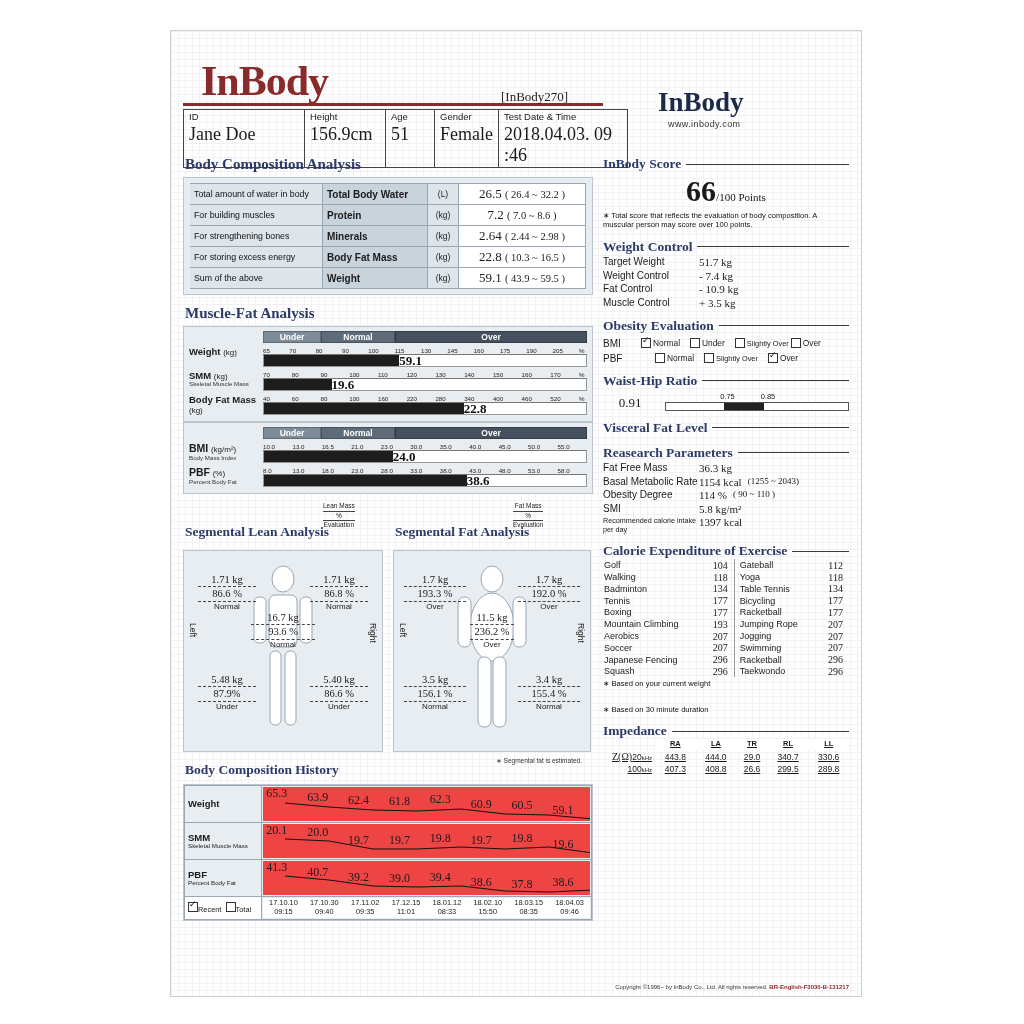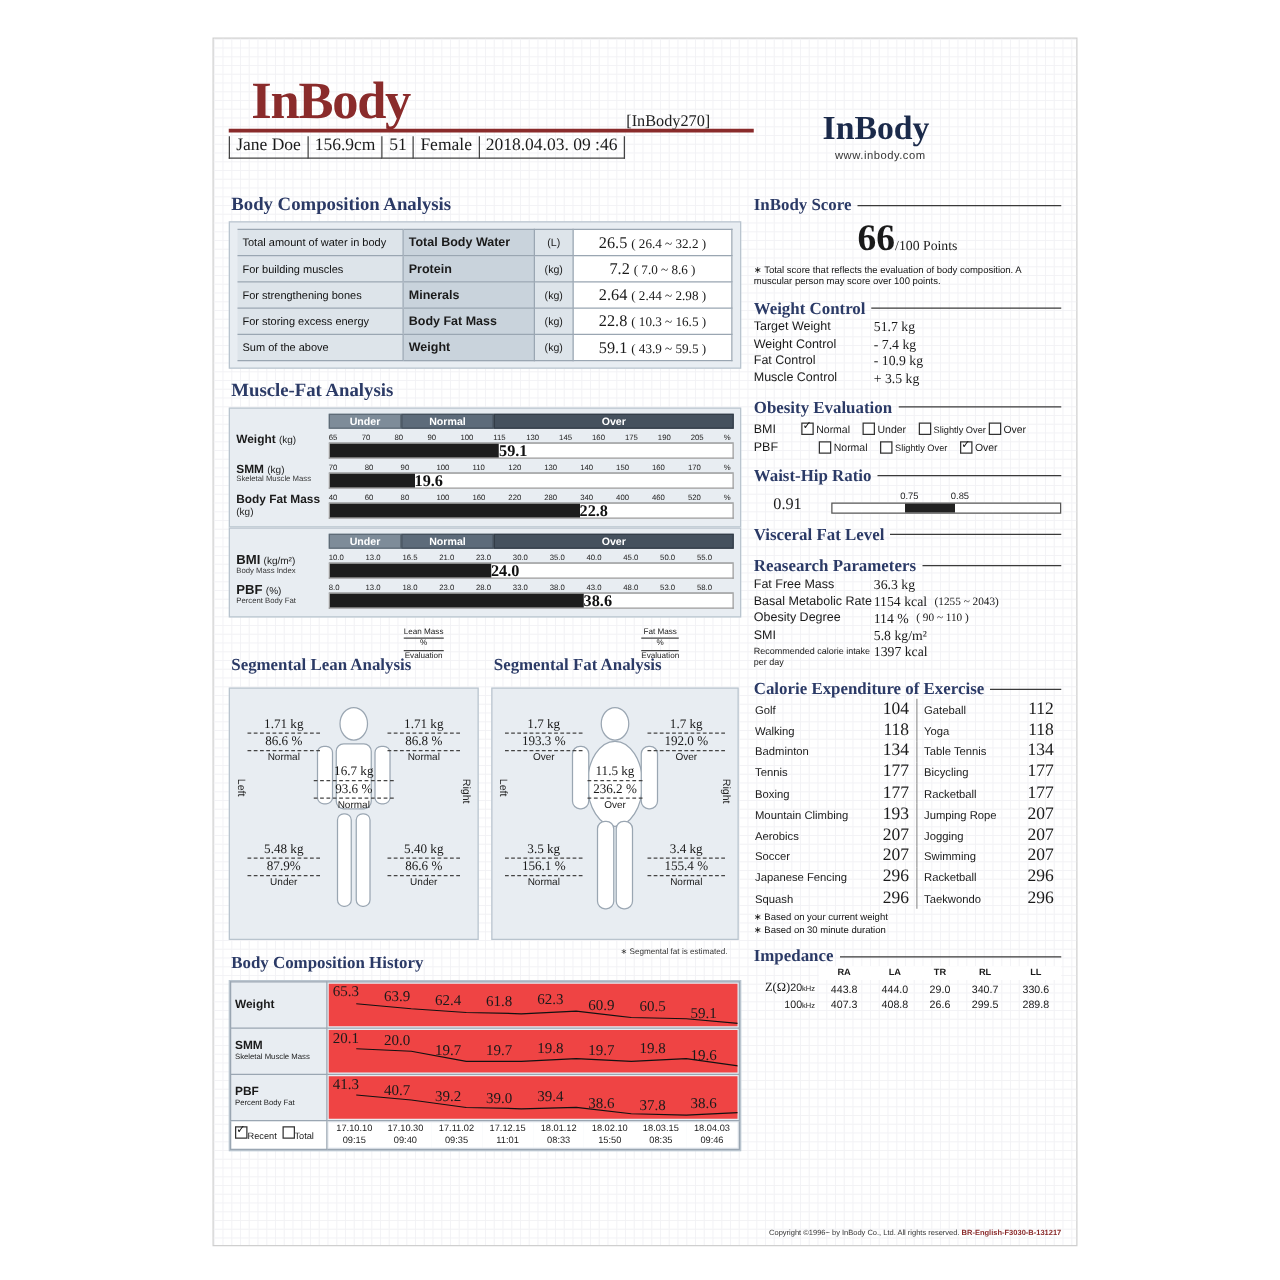--- a/index.html
+++ b/index.html
@@ -12,21 +12,21 @@
   
   .brand{position:absolute;left:30px;top:26px;font-family:"Liberation Serif",serif;font-weight:bold;font-size:42px;color:#8a2b2b;letter-spacing:-1px;}
   .brandline{position:absolute;left:12px;top:72px;width:420px;height:3px;background:#8a2b2b;}
   .modelcode{position:absolute;left:330px;top:58px;font-family:"Liberation Serif",serif;font-size:13px;color:#222;}
   .rbrand{position:absolute;left:487px;top:56px;font-family:"Liberation Serif",serif;font-weight:bold;font-size:27px;color:#1b2a4a;}
   .rurl{position:absolute;left:497px;top:88px;font-size:9px;color:#333;letter-spacing:.4px;}
 
   table.idtab{position:absolute;left:12px;top:78px;border-collapse:collapse;font-size:11px;}
   table.idtab td{border:1px solid #444;padding:1px 5px;vertical-align:top;height:13px;}
   table.idtab td.lbl{font-size:9.5px;color:#222;border-bottom:none;padding-bottom:0;}
-  table.idtab td.val{font-family:"Liberation Serif",serif;font-size:14px;border-top:none;padding-top:0;}
+  table.idtab td.val{font-family:"Liberation Serif",serif;font-size:18px;border-top:none;padding-top:0;}
 
   
   .left{position:absolute;left:12px;top:125px;width:410px;}
   .right{position:absolute;left:432px;top:125px;width:246px;}
 
   .sec-title{font-family:"Liberation Serif",serif;font-size:15px;font-weight:bold;color:#2b3a66;margin:0 0 4px 2px;}
   .sec-title.small{font-size:13.5px;}
   .rt{display:flex;align-items:center;gap:5px;margin-top:9px;}
   .rt .t{font-family:"Liberation Serif",serif;font-size:13.5px;font-weight:bold;color:#2b3a66;white-space:nowrap;}
   .rt .ln{flex:1;height:0;border-top:1.3px solid #3a3a3a;}
@@ -99,23 +99,23 @@
   .stack{display:inline-block;line-height:1.05;font-size:7.4px;}
   .whr{display:flex;align-items:flex-end;gap:8px;margin-top:3px;}
   .whr .num{font-family:"Liberation Serif",serif;font-size:13px;width:54px;text-align:center;}
   .scaleline{flex:1;}
   .scaleline .lbls{position:relative;height:10px;font-size:7.5px;}
   .scaleline .lbls span{position:absolute;}
   .scaleline .bar{height:7px;border:1px solid #555;background:#fff;position:relative;}
   .scaleline .bar i{position:absolute;top:0;bottom:0;background:#222;}
   table.ex{width:100%;border-collapse:collapse;font-size:9px;}
   table.ex td{padding:0.4px 1px;}
-  table.ex td.n{text-align:right;font-family:"Liberation Serif",serif;font-size:14px;padding-right:6px;}
+  table.ex td.n{text-align:right;font-family:"Liberation Serif",serif;font-size:10px;padding-right:6px;}
   table.ex td.l{border-left:1px solid #999;padding-left:5px;}
-  table.imp{width:100%;border-collapse:collapse;font-size:8.5px;text-align:center;}
+  table.imp{width:100%;border-collapse:collapse;font-size:8.5px;text-align:center;text-decoration:underline;}
   table.imp td{padding:1px 0;}
   table.imp td.hd{font-weight:bold;}
   table.imp td.rl{text-align:right;font-size:8.5px;padding-right:3px;}
   .foot{position:absolute;left:12px;right:12px;bottom:6px;text-align:right;font-size:6px;color:#333;}
   .foot .red{color:#8a2b2b;font-weight:bold;}
   .segnote{position:absolute;right:8px;top:206px;font-size:6.5px;color:#333;}
 </style>
 </head>
 <body>
 
@@ -125,20 +125,27 @@
     <div class="content">
 
       <div class="brandline"></div>
       <div class="brand">InBody</div>
       <div class="modelcode">[InBody270]</div>
       <div class="rbrand">InBody</div>
       <div class="rurl">www.inbody.com</div>
 
       <table class="idtab">
         <tbody>
+            <tr>
+          <td class="lbl" style="width:110px">ID</td>
+          <td class="lbl" style="width:70px">Height</td>
+          <td class="lbl" style="width:38px">Age</td>
+          <td class="lbl" style="width:50px">Gender</td>
+          <td class="lbl" style="width:118px">Test Date &amp; Time</td>
+        </tr>
         <tr>
           <td class="val">Jane Doe</td>
           <td class="val">156.9cm</td>
           <td class="val">51</td>
           <td class="val">Female</td>
           <td class="val">2018.04.03. 09 :46</td>
         </tr>
       </tbody>
         </table>
 
@@ -685,21 +692,21 @@
               </tr>
           <tr>
                 <td>Squash</td>
                 <td class="n">296</td>
                 <td class="l">Taekwondo</td>
                 <td class="n">296</td>
               </tr>
         </tbody>
           </table>
         <div class="note" style="margin-top:2px">∗ Based on your current weight</div>
-        <div class="note" style="margin-top:0">∗ Based on 30 minute duration</div>
+        <div class="note" style="margin-top:16px">∗ Based on 30 minute duration</div>
 
         <div class="rt">
           <div class="t">Impedance</div>
             <div class="ln"></div>
         </div>
         <table class="imp">
           <tbody>
               <tr>
             <td style="width:52px"></td>
             <td class="hd">RA</td>

